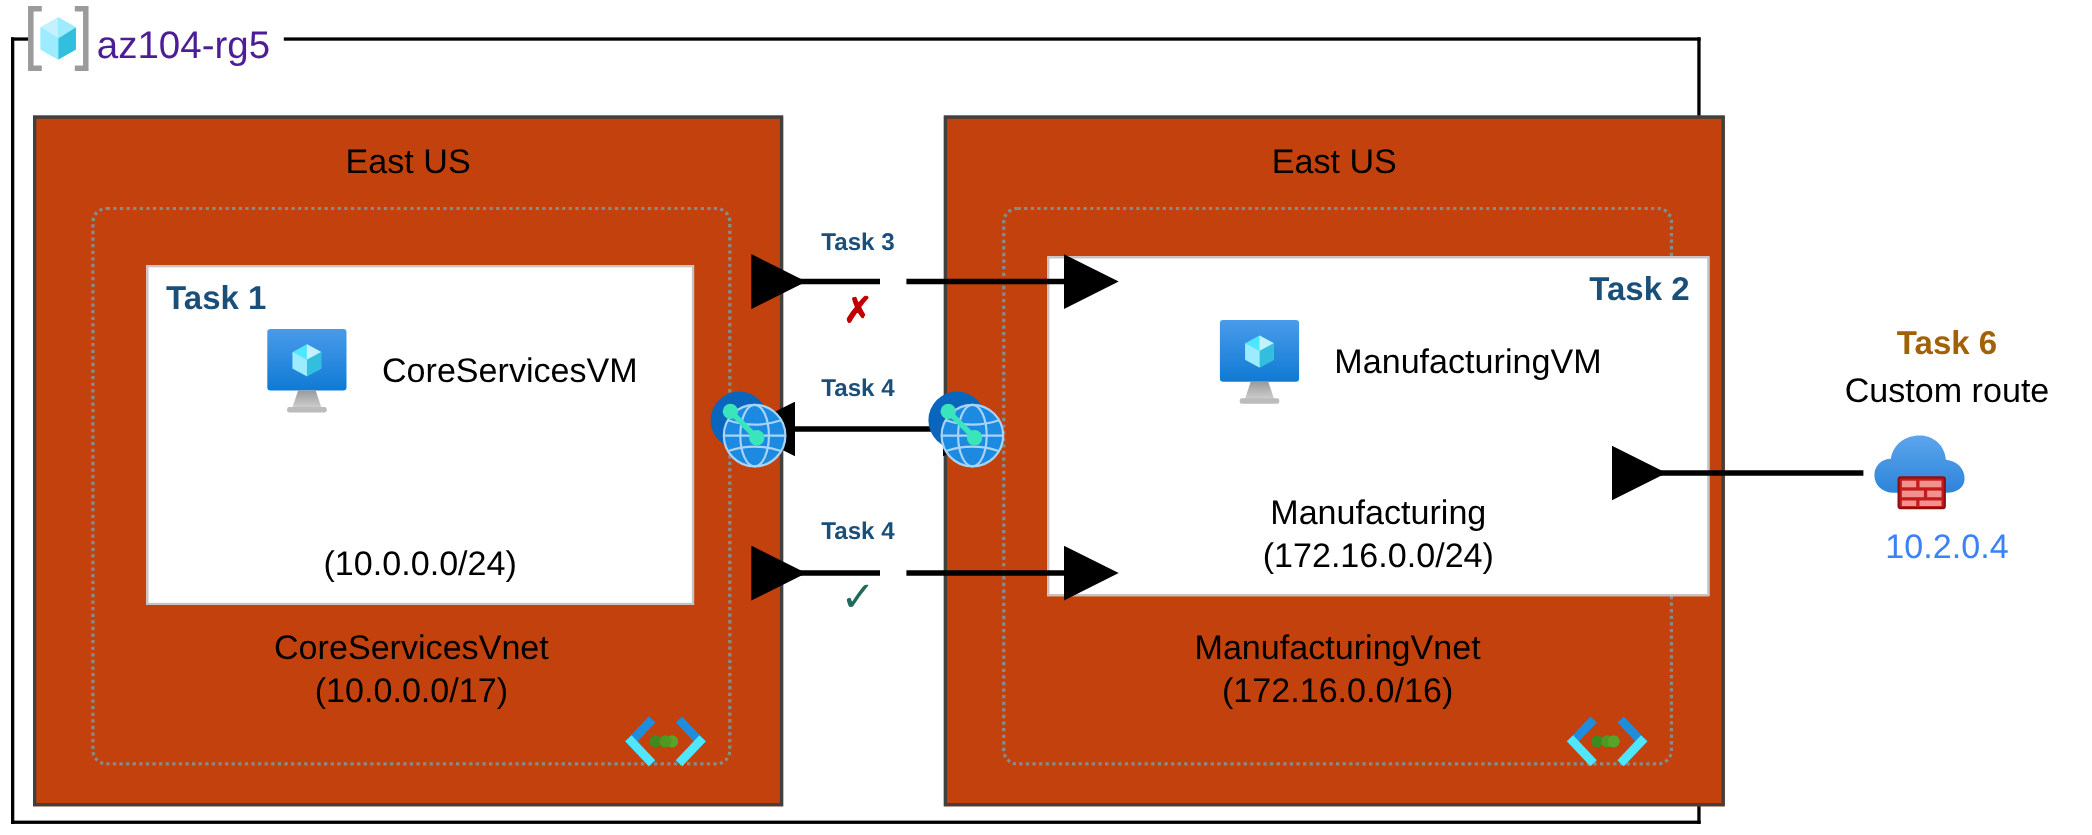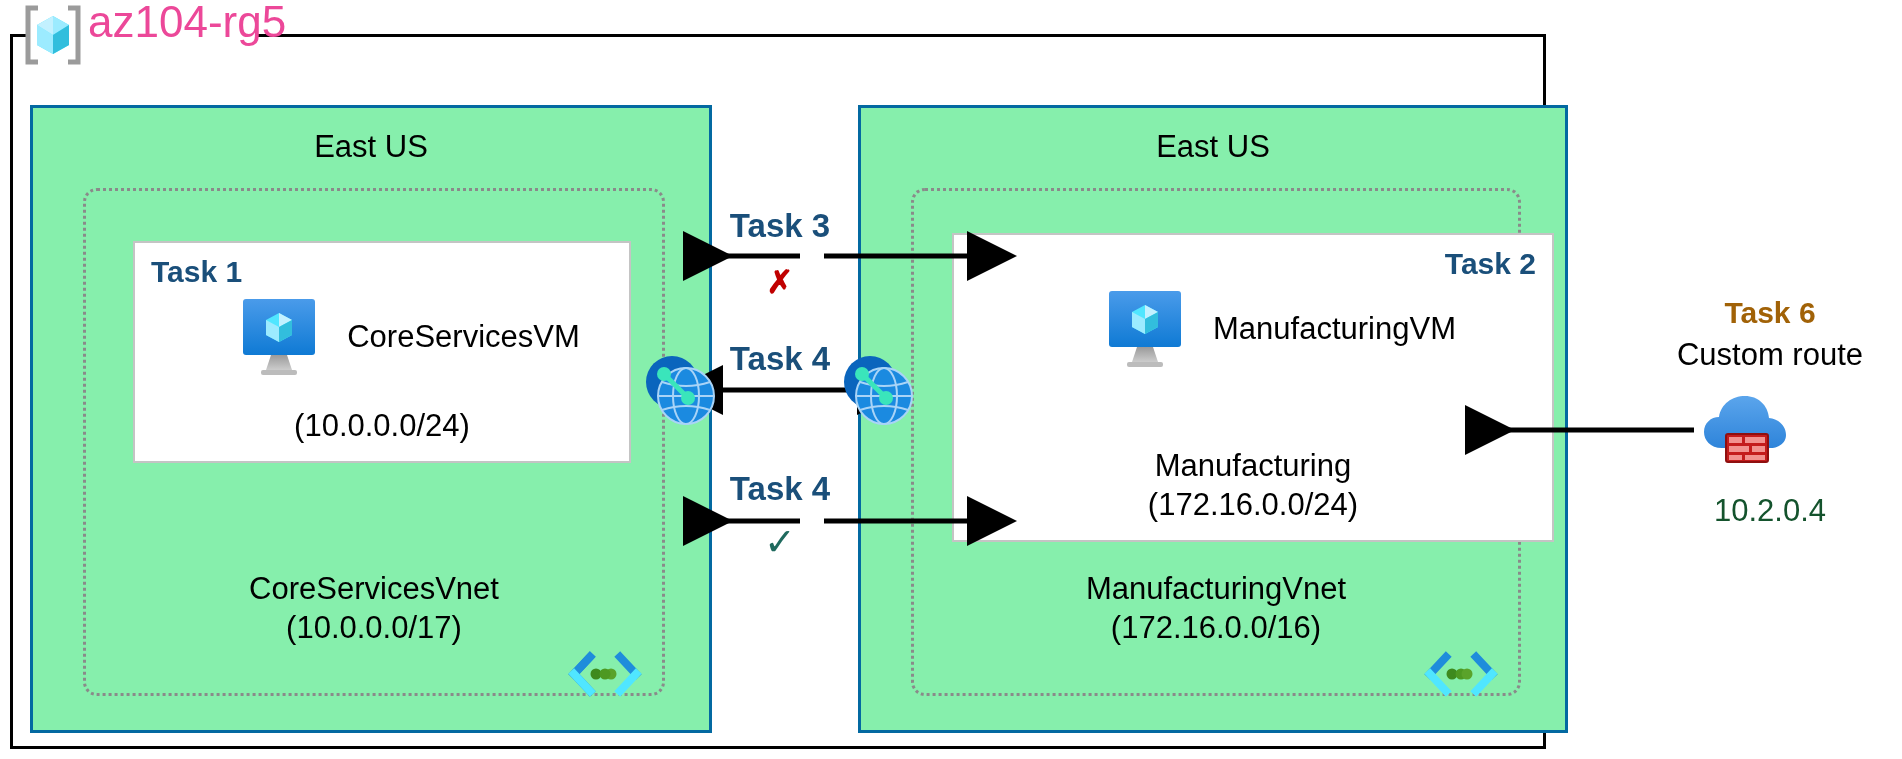--- a/index.html
+++ b/index.html
@@ -48,31 +48,31 @@
     left: 258px; top: 34px;
     width: 1288px; height: 3px;
     background: #000;
   }
 
   #rg-icon {
     left: 24px; top: 4px;
     width: 58px; height: 62px;
   }
   #rg-title {
-    left: 88px; top: 0;
-    font-size: 44px;
+    left: 88px; top: 20px;
+    font-size: 35px;
     line-height: 44px;
-    color: #ec4899;
+    color: #4c1d95;
     white-space: nowrap;
   }
 
   
   .region {
-    background: #86efac;
-    border: 3px solid #0369a1;
+    background: #c2410c;
+    border: 3px solid #404040;
     box-sizing: border-box;
   }
   #region-left  { left: 30px;  top: 105px; width: 682px; height: 628px; }
   #region-right { left: 858px; top: 105px; width: 710px; height: 628px; }
 
   .region-label {
     position: absolute;
     top: 20px;
     left: 0; right: 0;
     text-align: center;
@@ -111,21 +111,21 @@
     height: 50px;
   }
 
   
   .subnet {
     position: absolute;
     background: #ffffff;
     border: 2px solid #c4c4c4;
     box-sizing: border-box;
   }
-  #subnet-left  { left: 47px;  top: 50px; width: 498px; height: 222px; }
+  #subnet-left  { left: 47px;  top: 50px; width: 498px; height: 309px; }
   #subnet-right { left: 38px;  top: 42px; width: 602px; height: 309px; }
 
   .task-badge {
     position: absolute;
     font-size: 30px;
     font-weight: bold;
     color: #1a4f7a;
     white-space: nowrap;
   }
   #task1-badge { left: 16px; top: 12px; }
@@ -160,21 +160,21 @@
     text-align: center;
     font-size: 31px;
     line-height: 39px;
     color: #000;
     white-space: nowrap;
   }
 
   
   .task-title {
     position: absolute;
-    font-size: 33px;
+    font-size: 22px;
     font-weight: bold;
     color: #1a4f7a;
     text-align: center;
     white-space: nowrap;
   }
   .mark {
     position: absolute;
     font-size: 32px;
     font-weight: bold;
     text-align: center;
@@ -206,26 +206,26 @@
     font-size: 31px;
     line-height: 38px;
     color: #000;
     white-space: nowrap;
   }
   #fw-icon {
     left: 1700px; top: 390px;
     width: 90px; height: 78px;
   }
   #fw-ip {
-    left: 1650px; top: 492px;
+    left: 1650px; top: 478px;
     width: 240px;
     text-align: center;
     font-size: 31px;
     line-height: 38px;
-    color: #14532d;
+    color: #3b82f6;
   }
 </style>
 </head>
 <body>
 
 <div id="canvas">
 
   <div class="abs" id="rg-border-left"></div>
   <div class="abs" id="rg-border-right"></div>
   <div class="abs" id="rg-border-bottom"></div>

